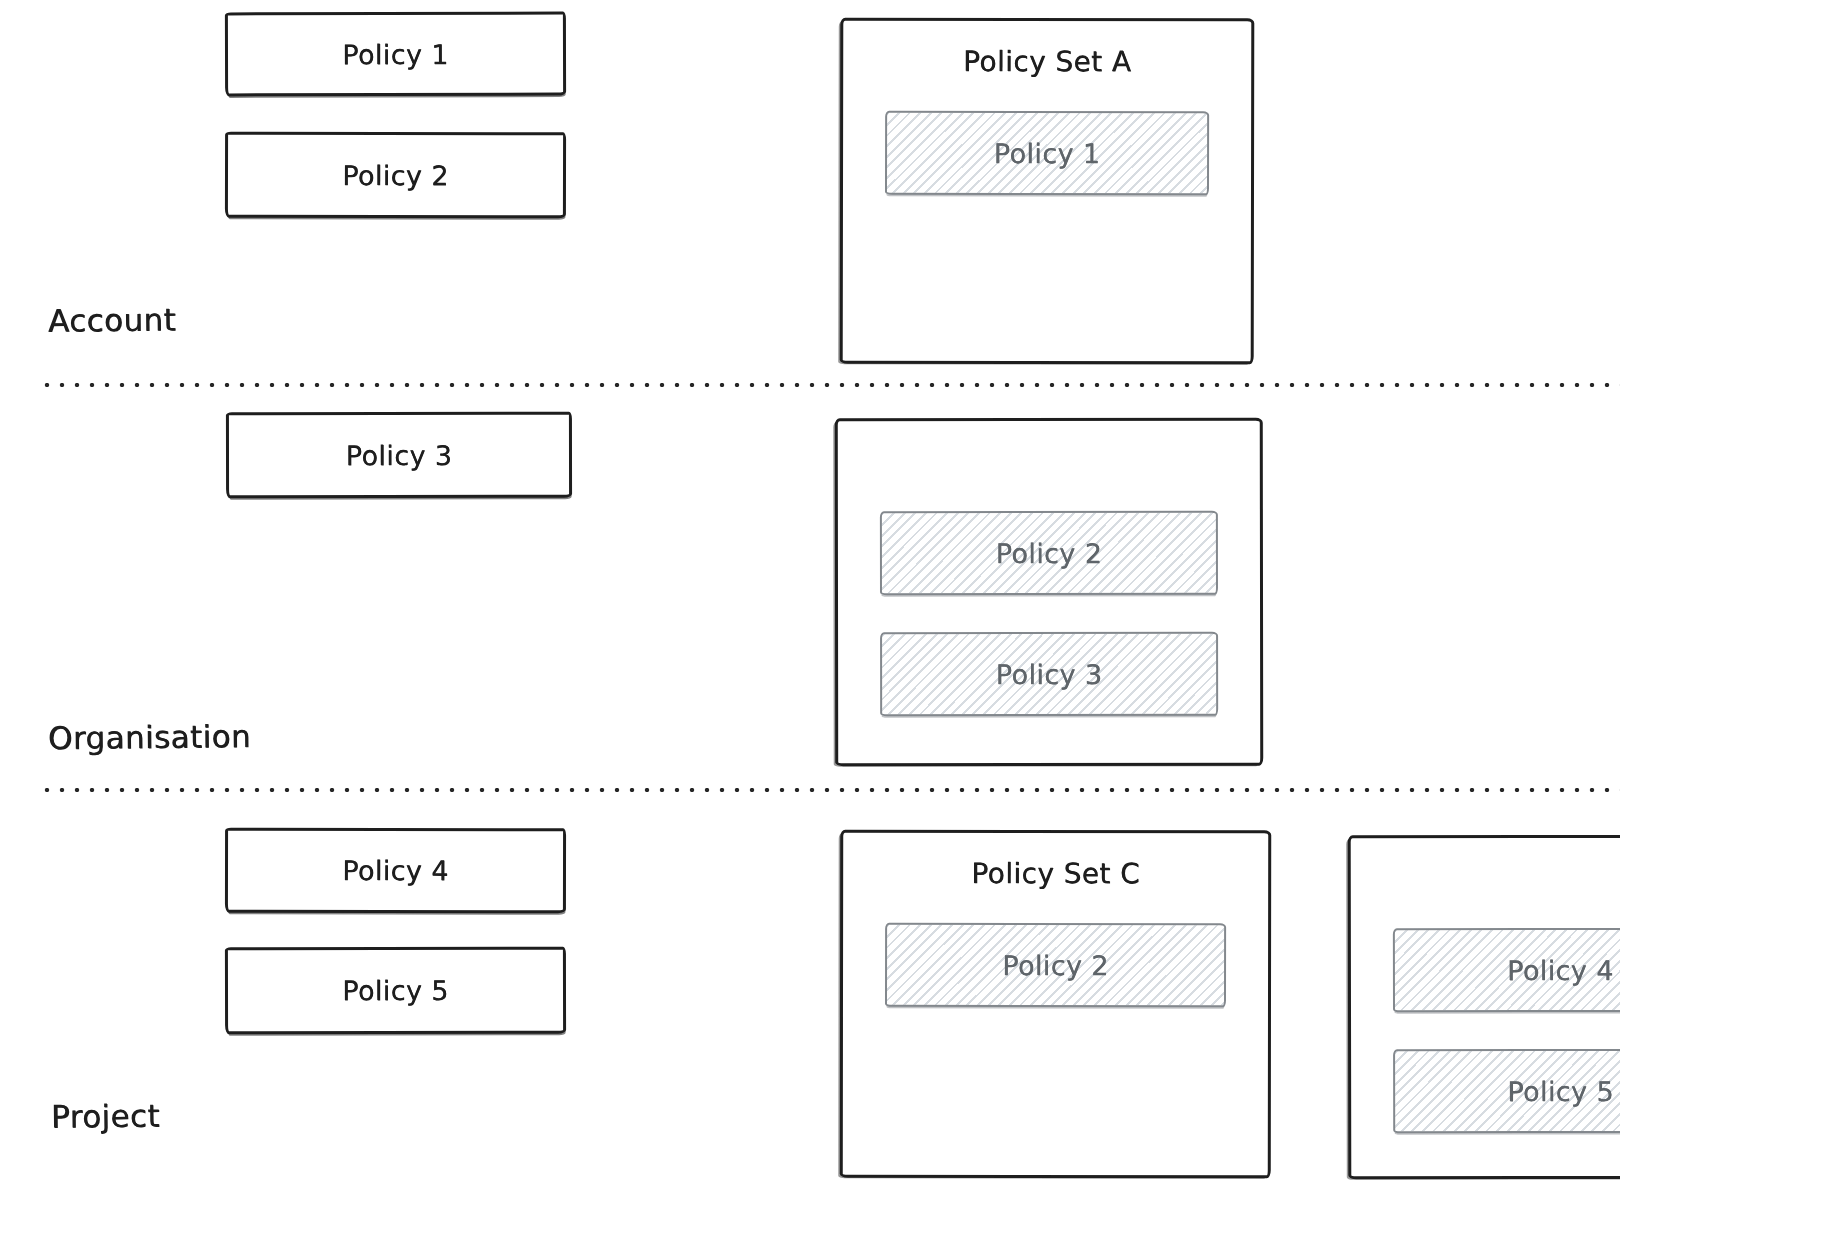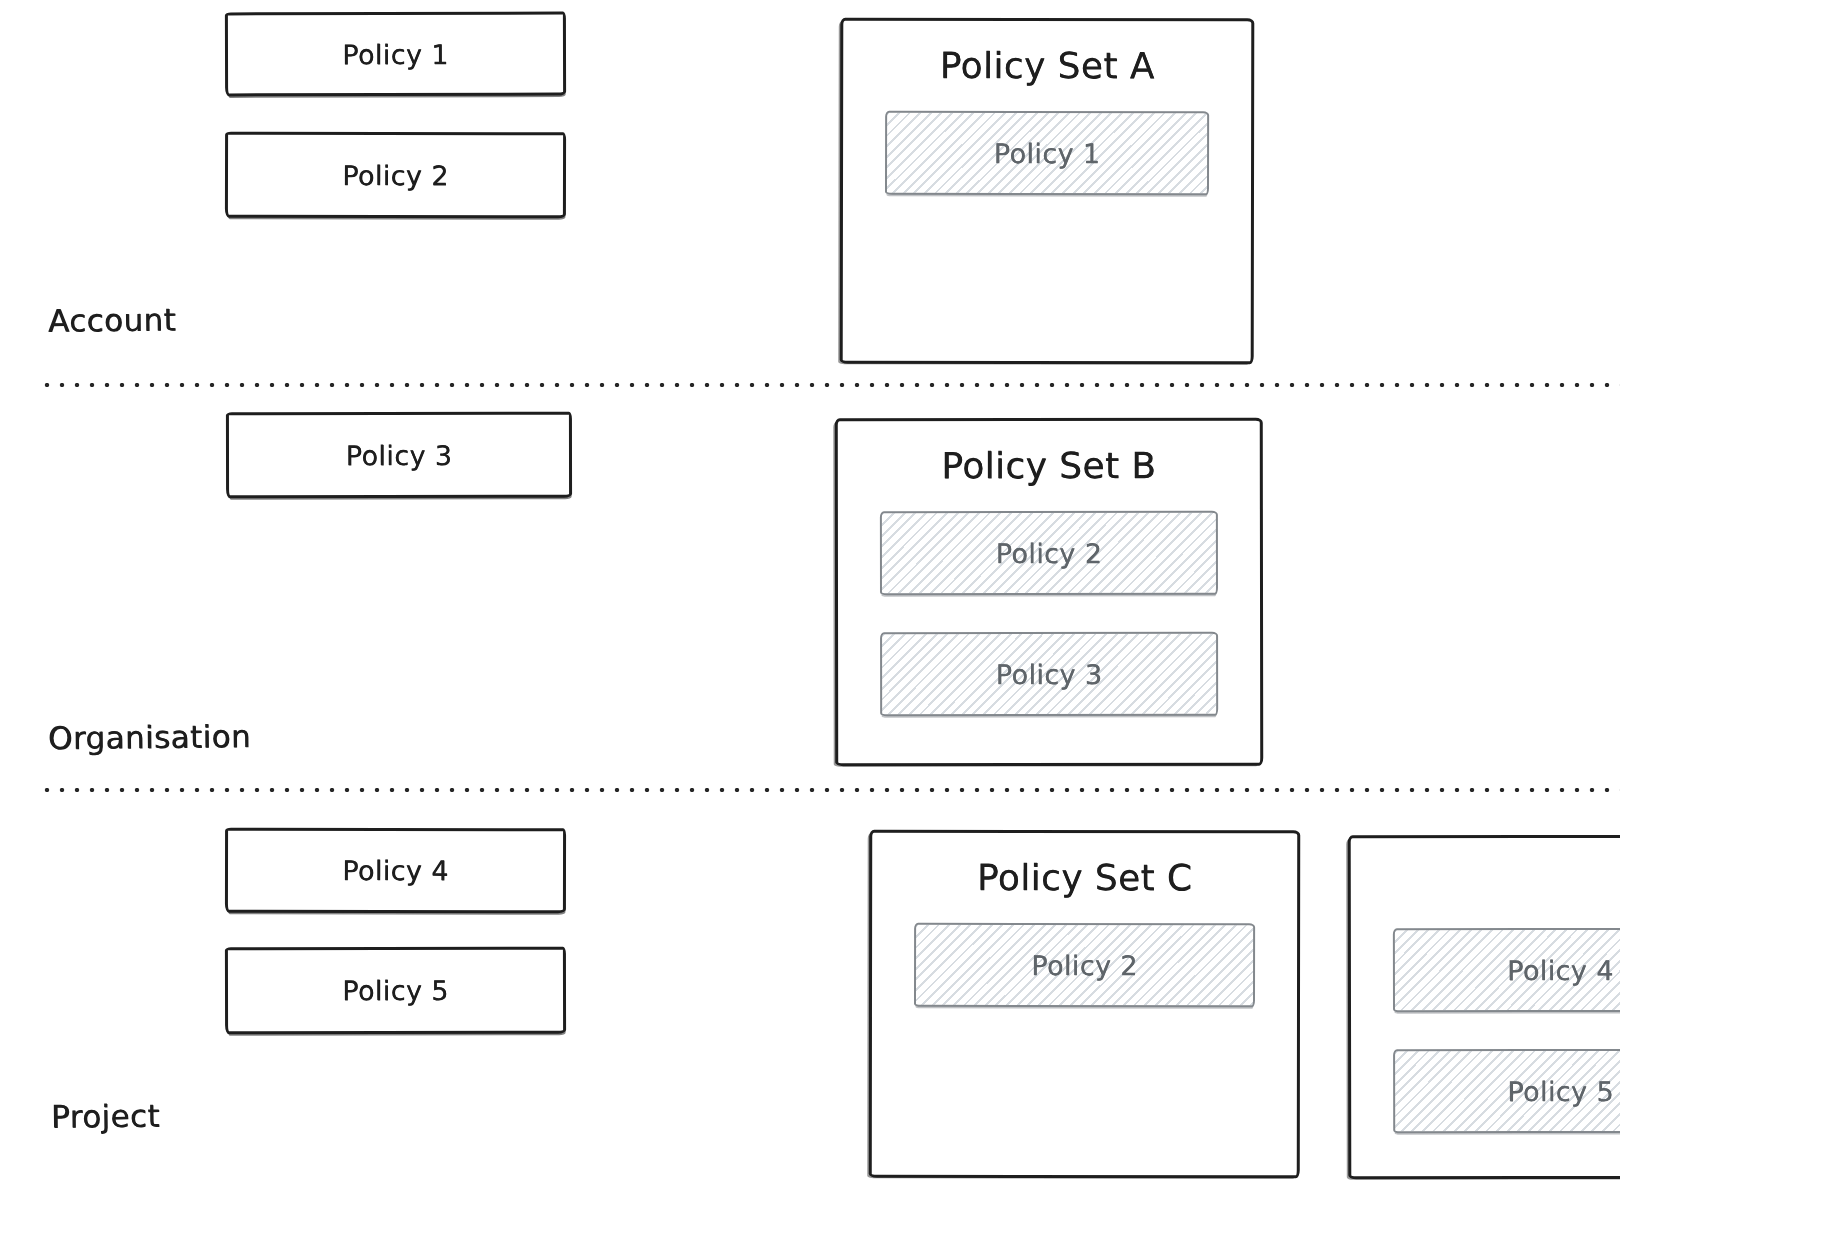--- a/index.html
+++ b/index.html
@@ -29,21 +29,21 @@
   }
   
   .set{
     position:absolute;background:#fff;
     border:3px solid var(--ink);
     border-radius:5px 7px 4px 8px / 7px 5px 8px 4px;
     box-shadow:-3px 2px 0 -1.5px rgba(30,30,30,.45);
   }
   .set-title{
     position:absolute;top:24px;left:0;right:0;text-align:center;
-    font-size:36px;
+    font-size:28px;
   }
   
   .member{
     position:absolute;left:42px;right:42px;height:80px;
     border:2.5px solid var(--member-border);
     border-radius:4px 6px 3px 7px / 6px 4px 7px 3px;
     box-shadow:0 3px 0 -1.5px rgba(131,136,141,.5);
     background-color:#fff;
     background-image:repeating-linear-gradient(135deg,
       var(--hatch) 0px, var(--hatch) 2px, transparent 2px, transparent 7.5px);
@@ -67,21 +67,21 @@
     background-size:15px 6px;background-repeat:repeat-x;
   }
   
   .b-p1{left:225px;top:12px;width:335px;height:78px;transform:rotate(-.15deg);}
   .b-p2{left:225px;top:132px;width:335px;height:80px;transform:rotate(.12deg);}
   .b-p3{left:226px;top:412px;width:340px;height:80px;transform:rotate(-.1deg);}
   .b-p4{left:225px;top:828px;width:335px;height:79px;transform:rotate(.1deg);}
   .b-p5{left:225px;top:947px;width:335px;height:81px;transform:rotate(-.12deg);}
   .set-a{left:840px;top:18px;width:408px;height:340px;transform:rotate(.1deg);}
   .set-b{left:835px;top:418px;width:422px;height:342px;transform:rotate(-.08deg);}
-  .set-c{left:869px;top:830px;width:425px;height:342px;transform:rotate(.08deg);text-decoration:underline;}
+  .set-c{left:840px;top:830px;width:425px;height:342px;transform:rotate(.08deg);text-decoration:underline;}
   .set-d{left:1348px;top:835px;width:419px;height:338px;transform:rotate(-.1deg);}
   .lbl-account{left:48px;top:302px;}
   .lbl-org{left:48px;top:719px;}
   .lbl-project{left:51px;top:1098px;}
   .dots-1{top:382px;}
   .dots-2{top:787px;}
 </style>
 </head>
 <body>
 
@@ -102,21 +102,20 @@
   </div>
 
   <div class="slabel lbl-account">Account</div>
   <div class="dots dots-1"></div>
 
   <div class="pbox b-p3">
     <span class="hand">Policy 3</span>
   </div>
 
   <div class="set set-b">
-    <div class="set-title hand">Policy Set B</div>
     <div class="member m0">
       <span class="hand">Policy 2</span>
     </div>
     <div class="member m1">
       <span class="hand">Policy 3</span>
     </div>
   </div>
 
   <div class="slabel lbl-org">Organisation</div>
   <div class="dots dots-2"></div>

